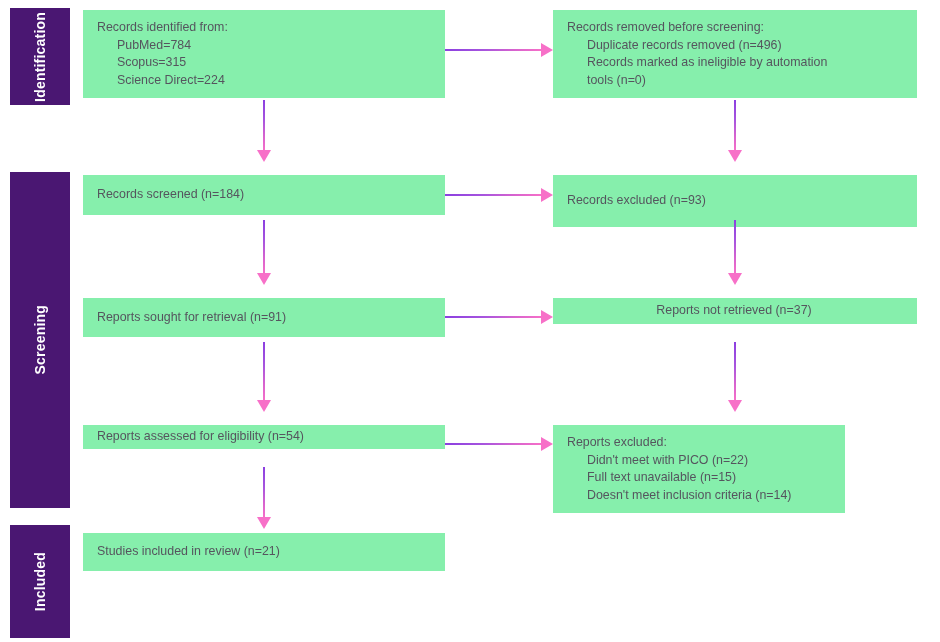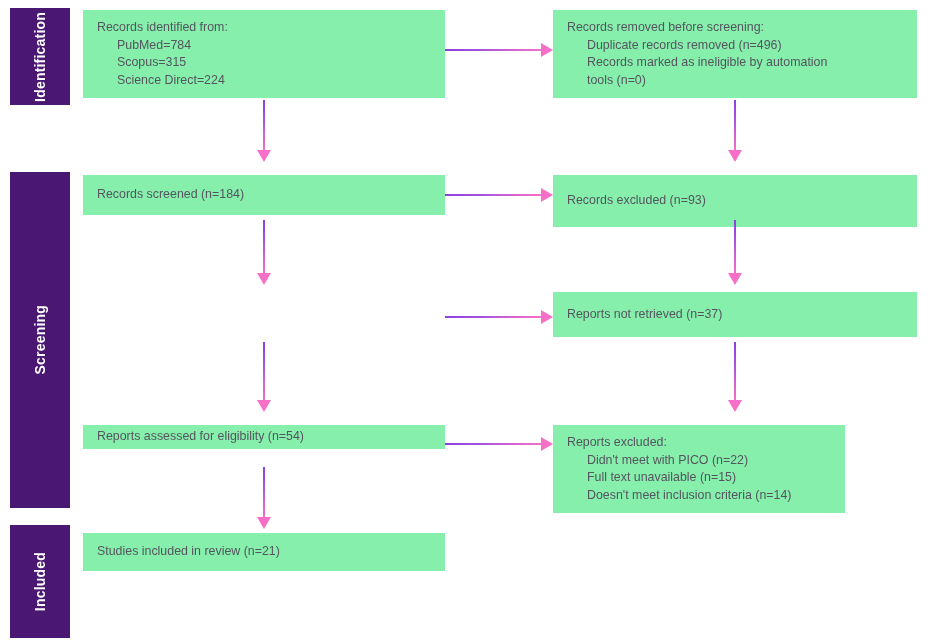--- a/index.html
+++ b/index.html
@@ -170,22 +170,25 @@
   <div class="arrow-v" style="left:257px; top:220px; width:14px; height:65px;">
     <div class="shaft"></div>
     <div class="head"></div>
   </div>
 
   <div class="arrow-v" style="left:728px; top:220px; width:14px; height:65px;">
     <div class="shaft"></div>
     <div class="head"></div>
   </div>
 
-
-  <div class="flow-box" style="left:553px; top:292px; width:364px; height:45px;">
+  <div class="flow-box" style="left:83px; top:298px; width:362px; height:39px;">
+    <div class="flow-box-line">Reports sought for retrieval (n=91)</div>
+  </div>
+
+  <div class="flow-box" style="left:553px; top:298px; width:364px; height:26px;align-items:center;">
     <div class="flow-box-line">Reports not retrieved (n=37)</div>
   </div>
 
   <div class="arrow-h" style="left:445px; top:310px; width:108px;">
     <div class="shaft"></div>
     <div class="head"></div>
   </div>
 
   <div class="arrow-v" style="left:257px; top:342px; width:14px; height:70px;">
     <div class="shaft"></div>

